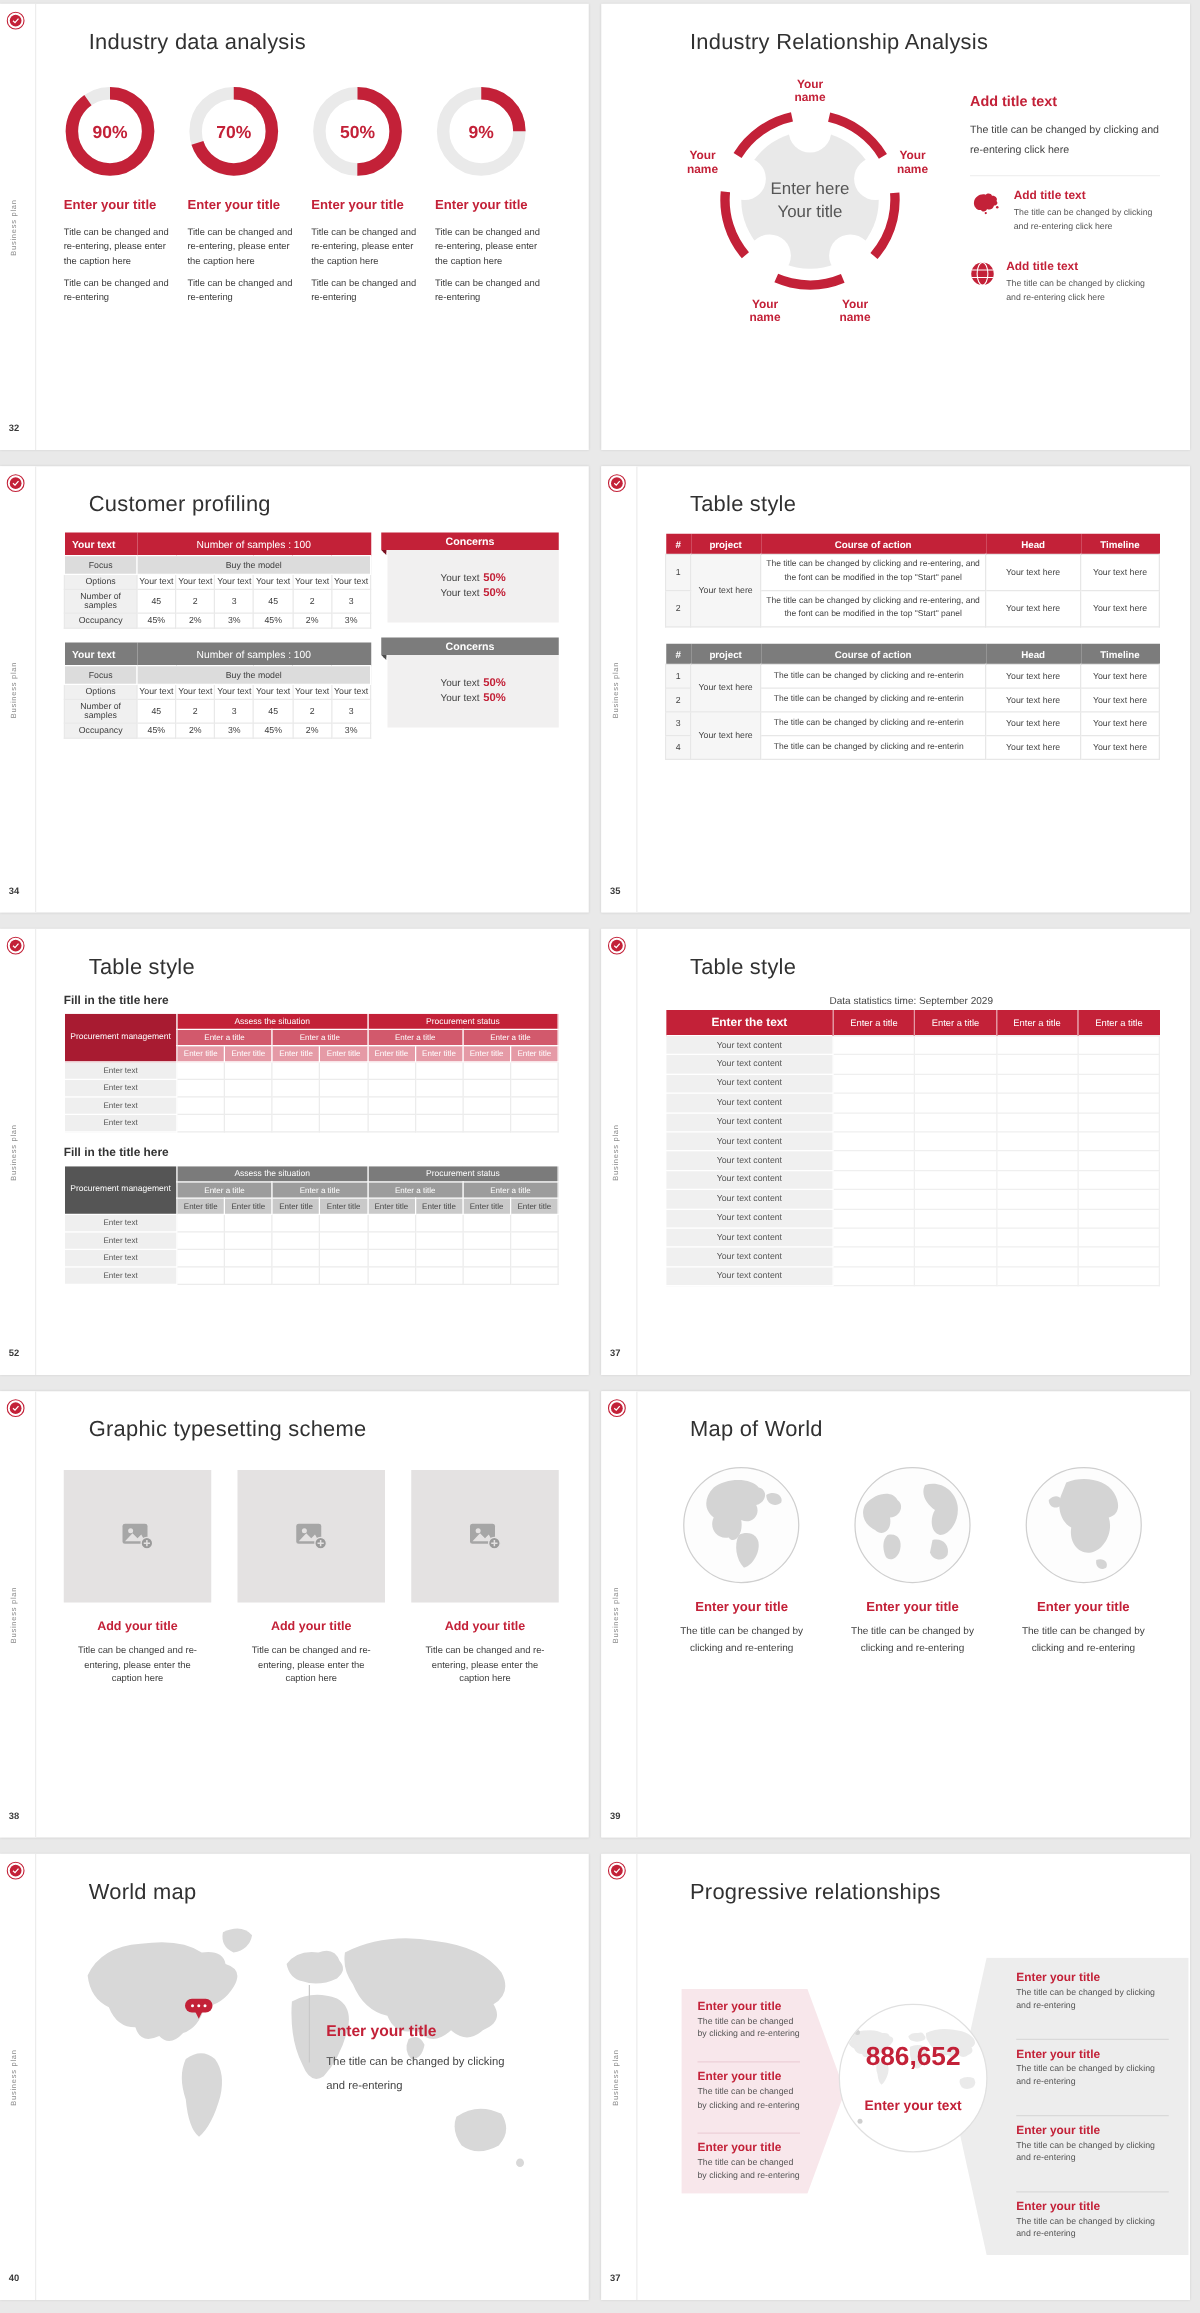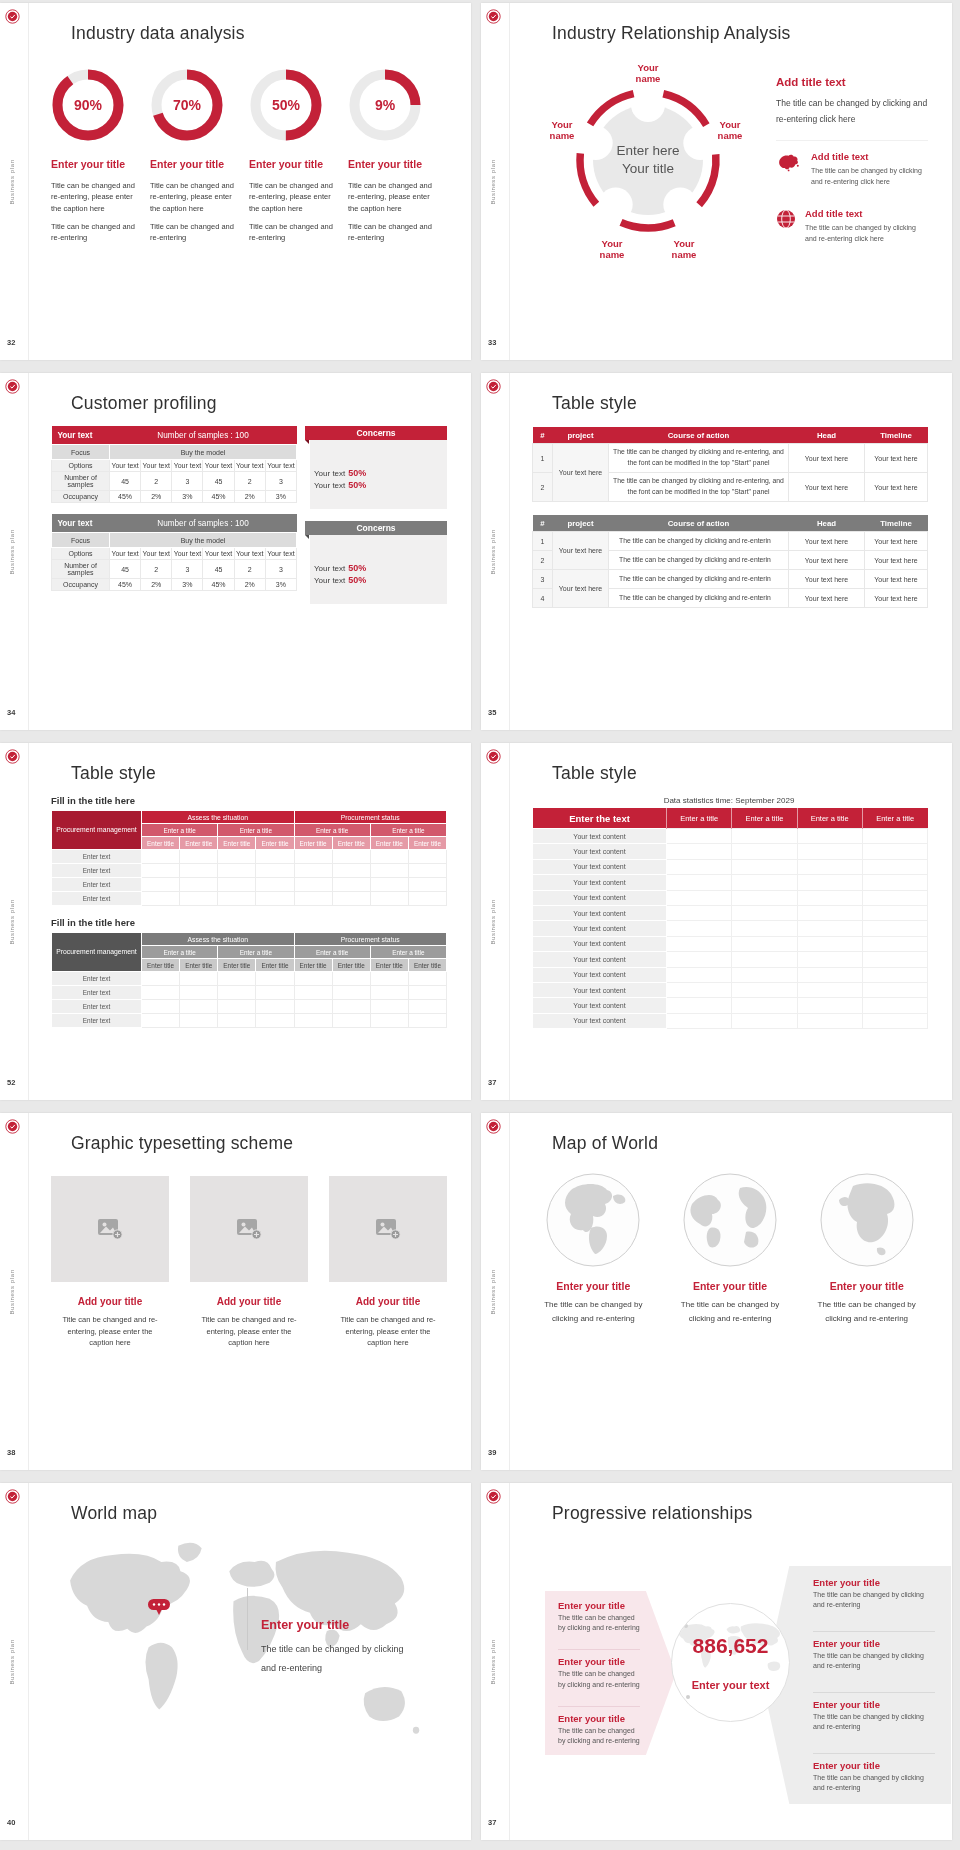--- a/index.html
+++ b/index.html
@@ -56,21 +56,21 @@
   .cust td.lbl{background:#f0f0f0;}
   .s34r{flex:1;margin-left:13px;}
   .concern{margin-bottom:12px;}
   .chead{position:relative;height:14px;line-height:14px;text-align:center;color:#fff;
     font-weight:700;font-size:8.5px;margin-left:-5px;}
   .concern.redt .chead{background:#c32138;}
   .concern.grayt .chead{background:#7c7c7c;}
   .chead::after{content:"";position:absolute;left:0;top:14px;border:2.5px solid transparent;}
   .concern.redt .chead::after{border-top-color:#7a1020;border-right-color:#7a1020;}
   .concern.grayt .chead::after{border-top-color:#4e4e4e;border-right-color:#4e4e4e;}
-  .cbox{background:#f1f0f0;padding:26px 4px 17px;}
+  .cbox{background:#f1f0f0;padding:15px 4px 17px;text-align:center;}
   .cline{font-size:8px;color:#3d3d3d;margin:2px 0;}
   .cval{color:#c32138;font-weight:700;font-size:9px;margin-left:3px;}
 
   
   .t35{width:100%;border-collapse:collapse;table-layout:fixed;font-size:7px;color:#444;text-align:center;margin-top:13px;}
   .t35 th{color:#fff;font-weight:700;font-size:7.8px;height:16px;padding:0;}
   .t35.redt th{background:#c32138;}
   .t35.grayt th{background:#7c7c7c;}
   .t35 td{border:1px solid #e7e7e7;padding:1px 4px;background:#fff;}
   .t35 td.n,.t35 td.proj{background:#f6f6f6;}
@@ -212,29 +212,20 @@
           </div>
           <div class="dtitle">Enter your title</div>
           <div class="dcap">Title can be changed and re-entering, please enter the caption here</div>
           <div class="dcap dcap2">Title can be changed and re-entering</div>
         </div>
       </div>
     </div>
   </section>
 
   <section class="slide">
-    <div class="strip">
-      <svg class="logo" width="15" height="15" viewBox="0 0 15 15">
-          <circle cx="7.5" cy="7.5" r="6.7" fill="none" stroke="#c32138" stroke-width=".9"></circle>
-          <circle cx="7.5" cy="7.5" r="4.7" fill="#c32138"></circle>
-          <path d="M5.4,7.6 L7,9.1 L9.8,5.9" stroke="#fff" stroke-width="1" fill="none"></path>
-        </svg>
-      <span class="vtext">Business plan</span>
-      <span class="pagenum">33</span>
-    </div>
     <div class="content">
       <div class="stitle">Industry Relationship Analysis</div>
       <div class="s33">
         <div class="diagram">
           <svg width="230" height="214" viewBox="0 0 230 214">
             <circle cx="112" cy="104" r="55" fill="#e9e9e9"></circle>
             <circle cx="112" cy="49" r="17" fill="#fff"></circle>
             <circle cx="164.3" cy="87" r="17" fill="#fff"></circle>
             <circle cx="144.3" cy="148.5" r="17" fill="#fff"></circle>
             <circle cx="79.7" cy="148.5" r="17" fill="#fff"></circle>

